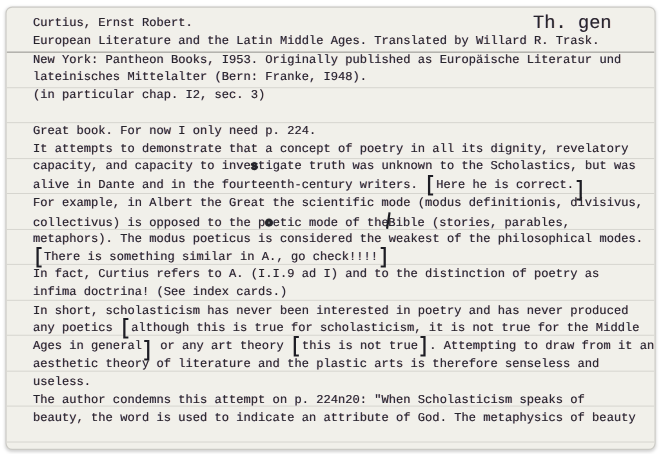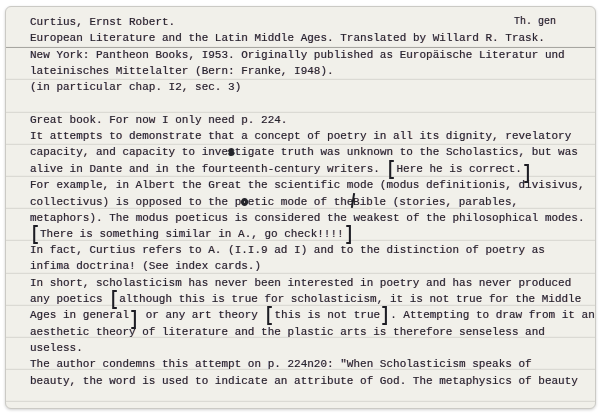--- a/index.html
+++ b/index.html
@@ -91,21 +91,21 @@
     height: 15px;
     background: #1c1c22;
     transform: rotate(9deg);
     vertical-align: -3px;
     margin: 0 -1px 0 -1px;
   }
   .corner-label {
     position: absolute;
     top: 7px;
     right: 39px;
-    font-size: 10px;
+    font-size: 17px;
     line-height: 16.3px;
     color: #26262c;
     text-shadow: 0.4px 0 rgba(140,40,40,0.28), -0.4px 0 rgba(40,40,150,0.28);
   }
 </style>
 </head>
 <body>
 
 <div class="card">
   <div class="rules"></div>

